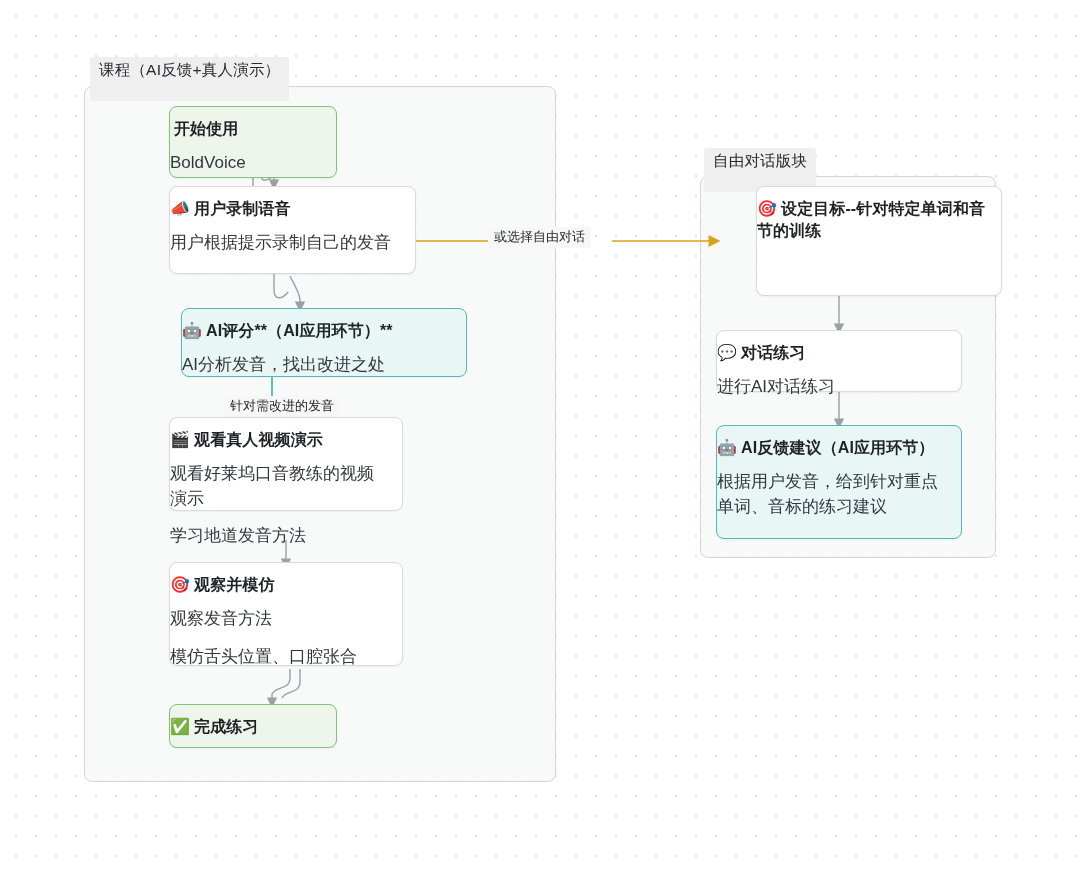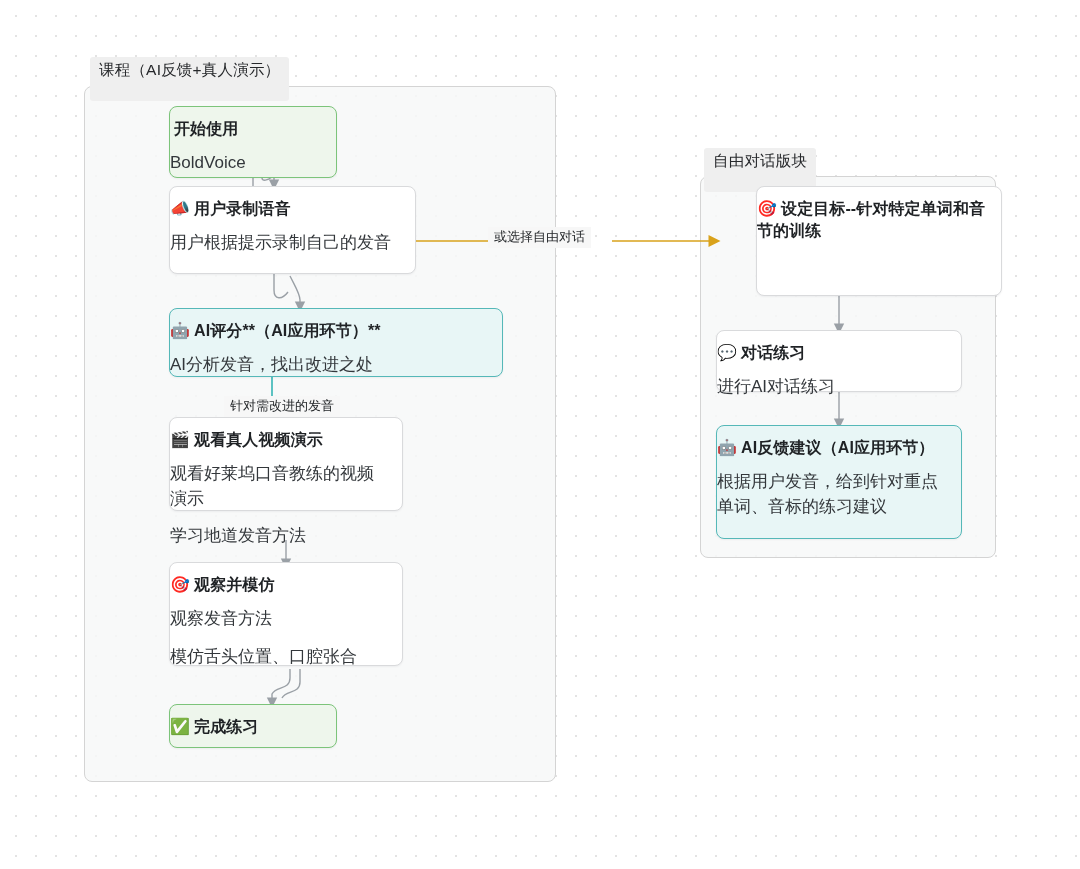--- a/index.html
+++ b/index.html
@@ -82,21 +82,21 @@
     border-color: #7cc47a;
   }
   .node.teal {
     background: #e8f6f6;
     border-color: #55b8b8;
   }
 
   
   #node-start        { left: 169px; top: 106px;  width: 168px; height: 72px; }
   #node-record       { left: 169px; top: 186px;  width: 247px; height: 88px; }
-  #node-aiscore      { left: 169px; top: 308px;  width: 334px; height: 69px; }
+  #node-aiscore      { left: 181px; top: 308px;  width: 286px; height: 69px; }
   #node-watch        { left: 169px; top: 417px;  width: 234px; height: 94px; }
   #node-imitate      { left: 169px; top: 562px;  width: 234px; height: 104px; }
   #node-complete     { left: 169px; top: 704px;  width: 168px; height: 44px; padding-bottom: 12px;}
   #node-goal         { left: 716px; top: 186px;  width: 246px; height: 110px; margin-left: 40px; }
   #node-dialog       { left: 716px; top: 330px;  width: 246px; height: 62px; }
   #node-aifeedback   { left: 716px; top: 425px;  width: 246px; height: 114px; }
 
   
   .edge-label {
     position: absolute;

